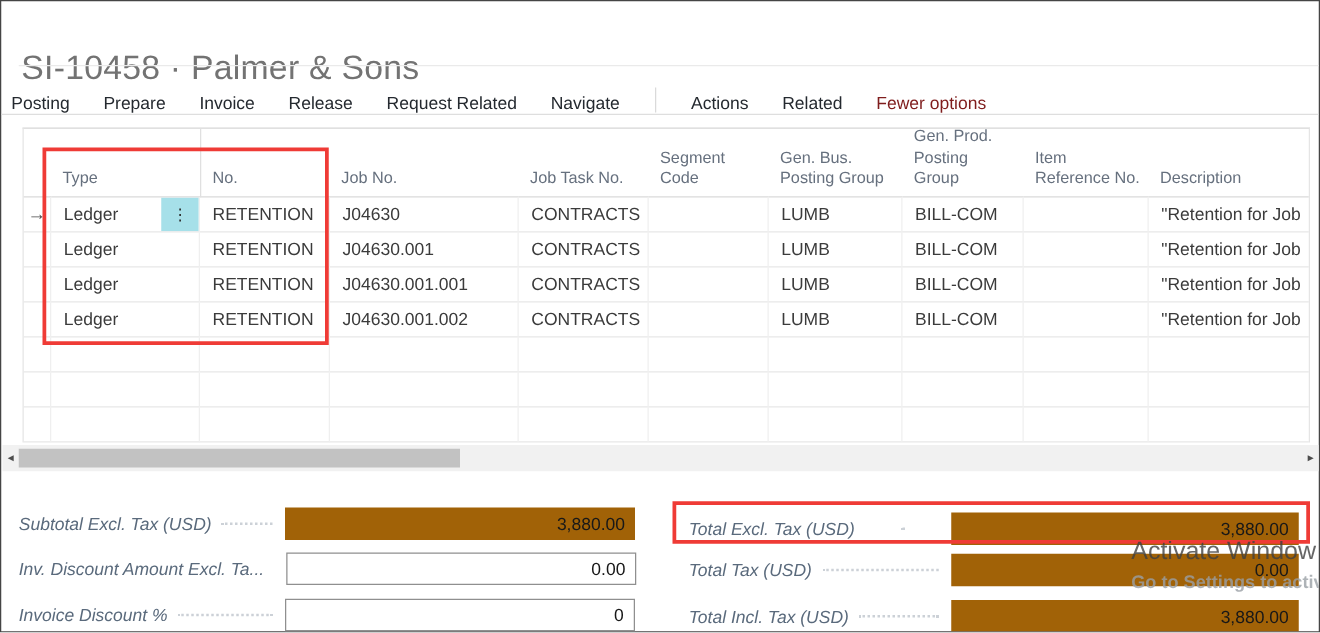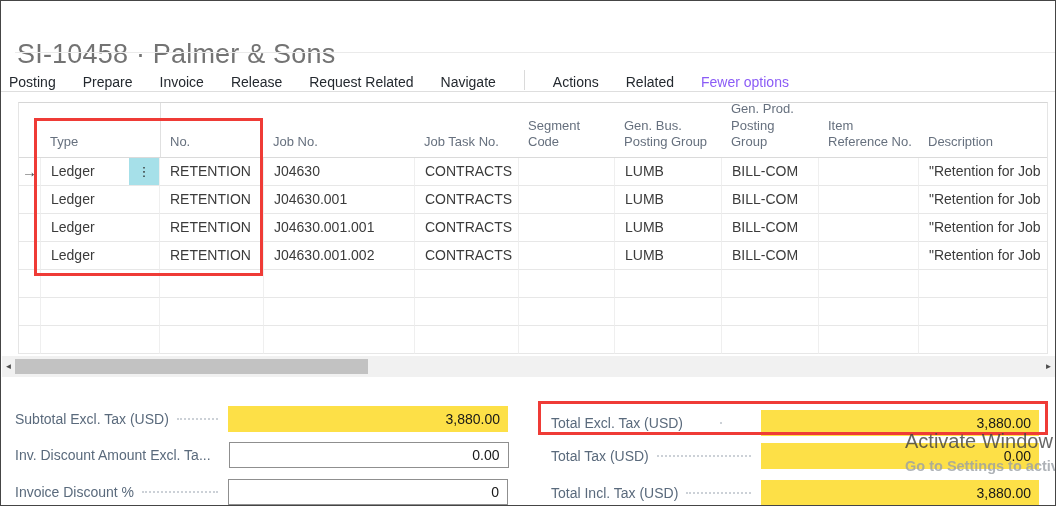--- a/index.html
+++ b/index.html
@@ -10,21 +10,21 @@
   
   .page-title{position:absolute;left:16px;top:2px;font-size:27px;font-weight:400;
     color:#737373;letter-spacing:.2px;white-space:nowrap;margin-top:36px;}
   .title-rule{position:absolute;left:14px;right:0;top:51px;height:1px;background:#eaeaea;}
 
   
   .menubar{position:absolute;left:8px;top:56px;height:33px;display:flex;
     align-items:flex-end;gap:27px;font-size:14px;color:#24292f;}
   .menu-item{white-space:nowrap;cursor:pointer;}
   .menu-divider{width:1px;height:20px;background:#dadada;margin:0 1px;}
-  .menu-more{color:#8b5cf6;}
+  .menu-more{color:#7f1d1d;}
   .menu-rule{position:absolute;left:0;right:0;top:90px;height:1px;background:#dedede;}
 
   
   .lines{position:absolute;left:17px;top:101px;width:1030px;box-sizing:border-box;
     border-top:1px solid #d6d6d6;border-left:1px solid #e5e5e5;border-right:1px solid #e5e5e5;}
   .grid{display:grid;grid-template-columns:22px 119px 104px 151px 104px 96px 107px 97px 100px 128px;}
   .hcell{height:55px;display:flex;align-items:flex-end;box-sizing:border-box;
     padding:0 5px 7px 9px;font-size:13px;line-height:1.25;color:#66707e;
     border-bottom:1px solid #dadada;overflow:hidden;}
   .hcell.no-col{border-left:1px solid #e0e0e0;}
@@ -46,26 +46,26 @@
   .sb-left{left:0;} .sb-right{right:0;}
 
   
   .red-rect{position:absolute;border:3px solid #ef3b36;background:transparent;
     pointer-events:none;z-index:30;box-sizing:border-box;}
   .red-rect.r1{left:33px;top:117px;width:229px;height:158px;}
   .red-rect.r2{left:537px;top:400px;width:510px;height:34px;}
 
   
   .trow{position:absolute;height:27px;display:flex;align-items:center;}
-  .t-label{font-size:14px;color:#5a6a7c;white-space:nowrap;}
+  .t-label{font-size:14px;color:#5a6a7c;white-space:nowrap;font-style:italic;}
   .t-leader{flex:1;height:0;border-top:2px dotted #ccd1d7;margin:0 10px 0 8px;}
   .t-box{box-sizing:border-box;height:26px;line-height:26px;font-size:14px;color:#181818;
     text-align:right;padding:0 8px;flex:none;}
   .t-box.w-l{width:280px;} .t-box.w-r{width:278px;}
-  .t-box.ro{background:#fde047;border:none;}
+  .t-box.ro{background:#a16207;border:none;}
   input.t-box{background:#fff;border:1px solid #8f8f8f;outline:none;
     font-family:"Liberation Sans","DejaVu Sans",sans-serif;}
   .trow.l1{left:14px;top:404px;width:493px;}
   .trow.l2{left:14px;top:440px;width:493px;}
   .trow.l3{left:14px;top:477px;width:493px;align-items:center;}
   .trow.r1{left:550px;top:408px;width:488px;gap:29px;}
   .trow.r2{left:550px;top:441px;width:488px;}
   .trow.r3{left:550px;top:478px;width:488px;}
 
   

